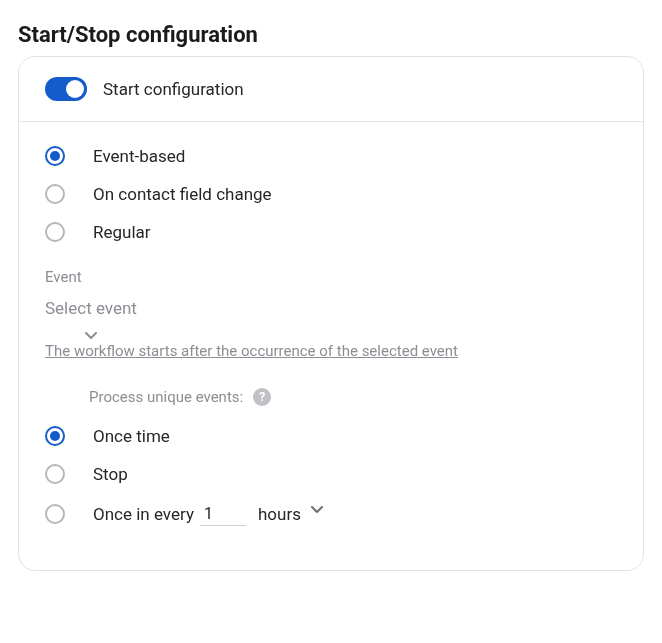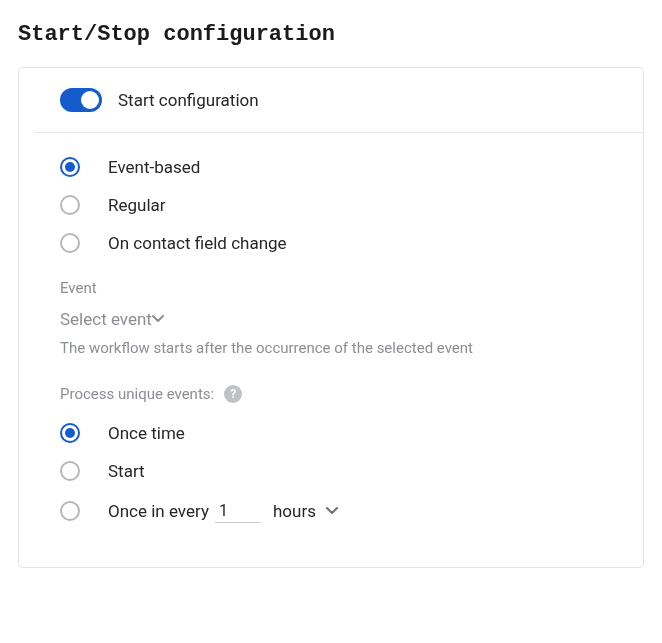--- a/index.html
+++ b/index.html
@@ -7,29 +7,27 @@
     margin: 0;
     padding: 18px;
     font-family: -apple-system, BlinkMacSystemFont, "Segoe UI", Roboto, Arial, sans-serif;
     background: #fff;
     color: #202124;
     width: 662px;
   }
   .page-title {
     font-size: 22px;
     font-weight: 700;
-    margin: 4px 0 20px 0;
+    margin: 4px 0 9px 0;
     color: #1b1b1b;
-    font-family: Liberation Mono, monospace;
   }
   .card {
     border: 1px solid #e2e2e2;
-    border-radius: 5px;
+    border-radius: 17px;
     background: #fff;
-    padding-left: 15px;
   }
   .card-header {
     padding: 20px 26px;
     border-bottom: 1px solid #e7e7e7;
     display: flex;
     align-items: center;
     gap: 16px;
   }
   .card-body {
     padding: 24px 26px 28px 26px;
@@ -92,42 +90,44 @@
     margin-top: 26px;
   }
   .field-label {
     font-size: 15px;
     color: #8b8e93;
     margin-bottom: 12px;
   }
   .select-row {
     display: flex;
     align-items: center;
-    gap: 0;
+    gap: 12px;
     cursor: pointer;
     color: #8b8e93;
     font-size: 17px;
     width: fit-content;
+    flex-direction: column;
   }
   .chevron {
     width: 12px; height: 12px;
     display: inline-flex;
     align-items: center;
   }
   .help-text {
-    margin-top: 10px;
     font-size: 15px;
     color: #8b8e93;
+    text-decoration: underline;
   }
   .section-label-row {
     margin-top: 28px;
     display: flex;
     align-items: center;
     gap: 10px;
     margin-bottom: 20px;
+    margin-left: 44px;
   }
   .section-label {
     font-size: 15px;
     color: #8b8e93;
   }
   .help-icon {
     width: 18px; height: 18px;
     border-radius: 50%;
     background: #bfc1c4;
     color: #fff;
@@ -144,21 +144,20 @@
     font-size: 16px;
     text-align: left;
     padding: 2px 4px;
     margin: 0 6px;
     color: #272727;
     font-family: inherit;
     background: transparent;
   }
   .inline-select {
     display: inline-flex;
-    align-items: center;
     gap: 10px;
     font-size: 17px;
     color: #272727;
     cursor: pointer;
     margin-left: 6px;
   }
   .radio-row.inline .radio-label {
     display: inline-flex;
     align-items: center;
   }
@@ -176,25 +175,25 @@
   </div>
 
   <div class="card-body">
 
     <div class="radio-row">
       <div class="radio selected"></div>
       <div class="radio-label">Event-based</div>
     </div>
     <div class="radio-row">
       <div class="radio"></div>
+      <div class="radio-label">On contact field change</div>
+    </div>
+    <div class="radio-row">
+      <div class="radio"></div>
       <div class="radio-label">Regular</div>
-    </div>
-    <div class="radio-row">
-      <div class="radio"></div>
-      <div class="radio-label">On contact field change</div>
     </div>
 
     <div class="field-block">
       <div class="field-label">Event</div>
       <div class="select-row">
         <span>Select event</span>
         <span class="chevron">
           <svg width="12" height="8" viewBox="0 0 12 8">
               <path d="M1 1 L6 6 L11 1" stroke="#8b8e93" stroke-width="2" fill="none" stroke-linecap="round" stroke-linejoin="round"></path>
             </svg>
@@ -207,21 +206,21 @@
       <span class="section-label">Process unique events:</span>
       <span class="help-icon">?</span>
     </div>
 
     <div class="radio-row">
       <div class="radio selected"></div>
       <div class="radio-label">Once time</div>
     </div>
     <div class="radio-row">
       <div class="radio"></div>
-      <div class="radio-label">Start</div>
+      <div class="radio-label">Stop</div>
     </div>
     <div class="radio-row inline">
       <div class="radio"></div>
       <div class="radio-label">
         <span>Once in every</span>
         <input class="inline-input" value="1" style="">
         <span class="inline-select">
           <span>hours</span>
           <span class="chevron">
             <svg width="12" height="8" viewBox="0 0 12 8">

